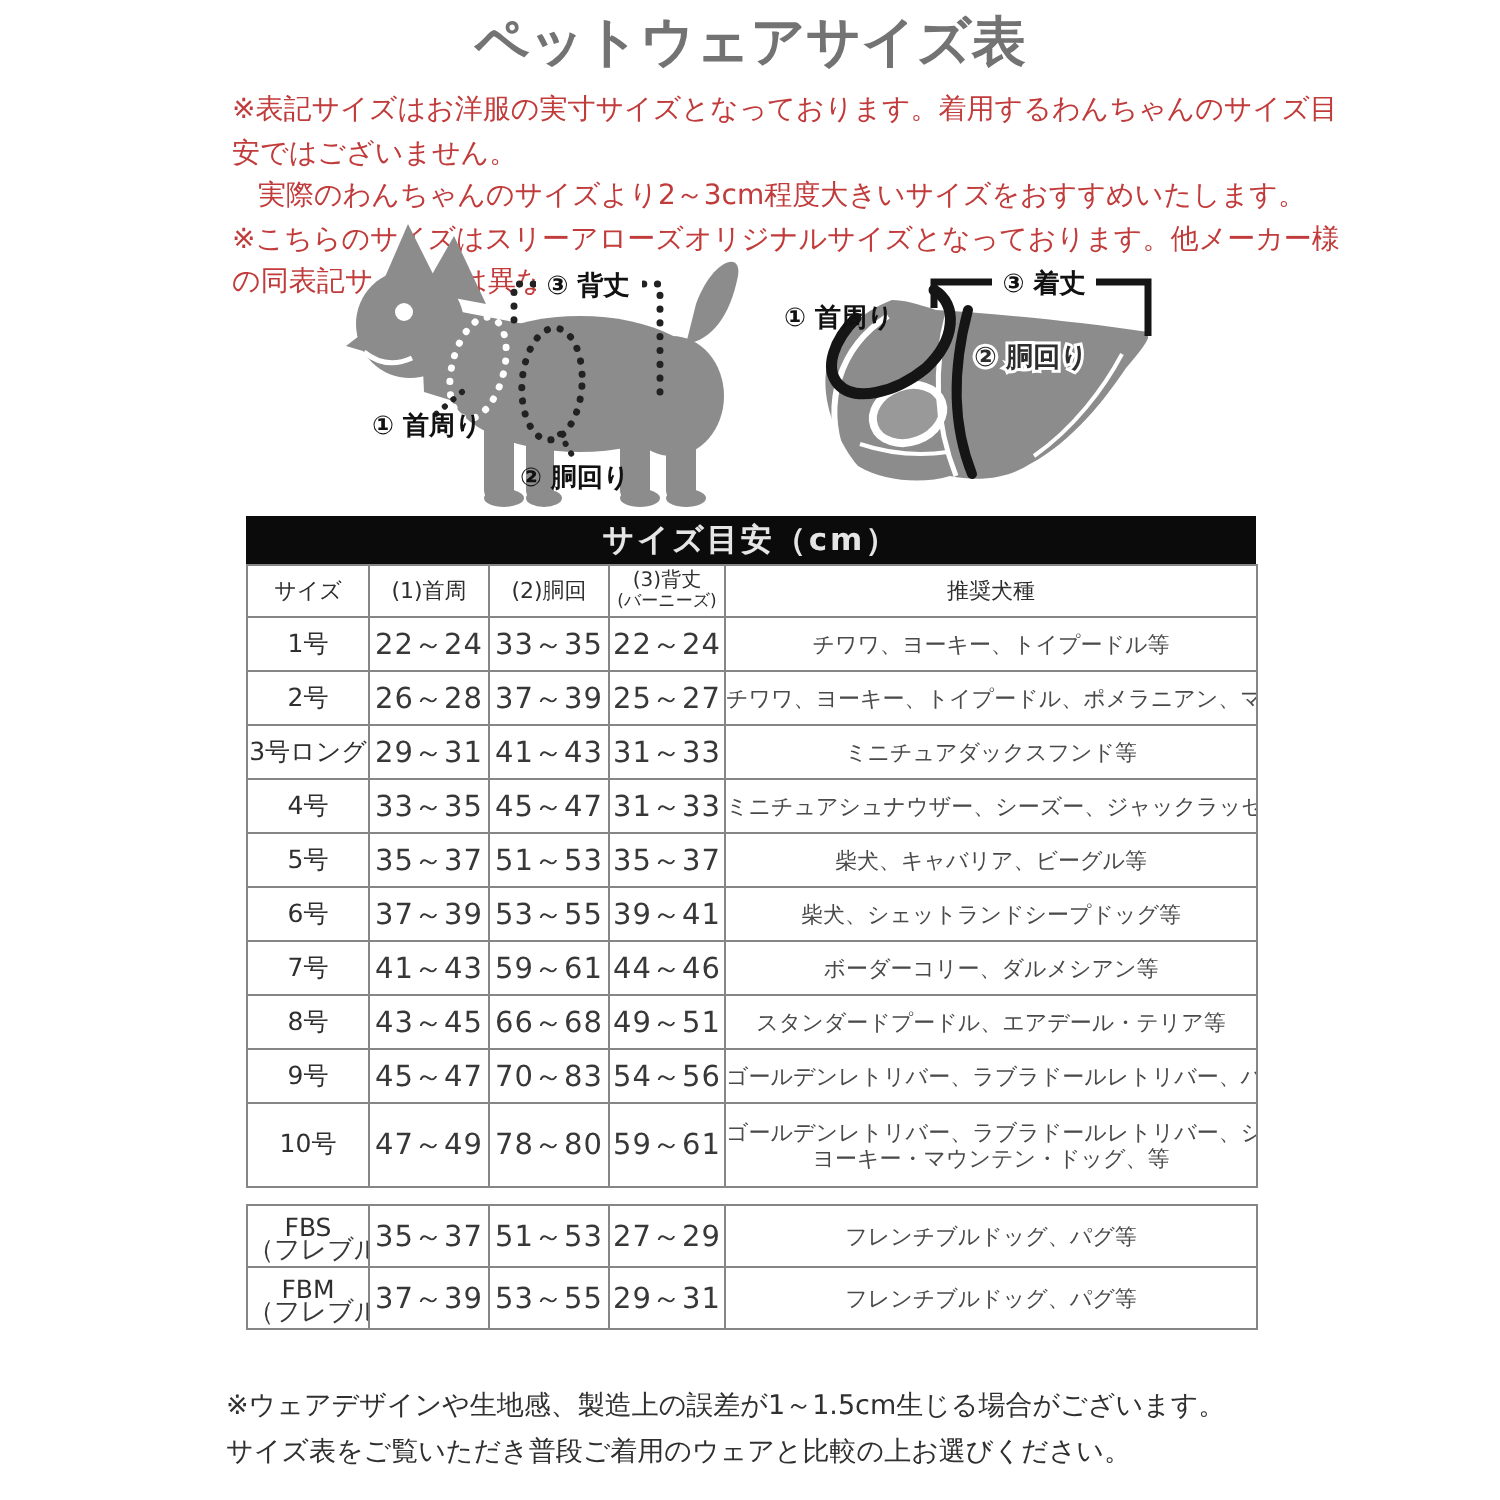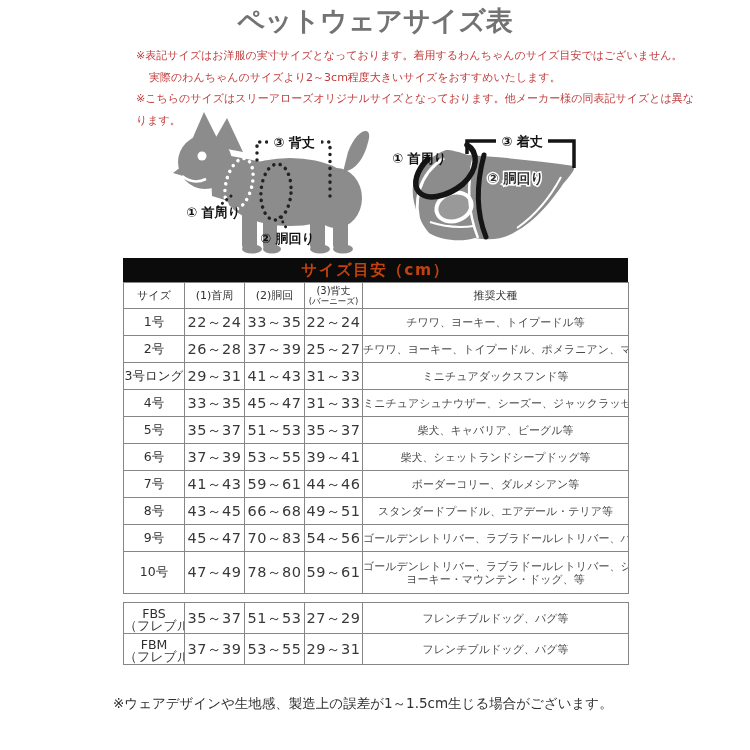--- a/index.html
+++ b/index.html
@@ -2,29 +2,29 @@
 <html><head>
 <meta charset="utf-8">
 <style>
   html,body{margin:0;padding:0;background:#fff;}
   #page{position:relative;width:750px;height:750px;background:#ffffff;overflow:hidden;
         font-family:"DejaVu Sans","Liberation Sans",sans-serif;}
   
   .page-title{position:absolute;left:0;right:0;top:3px;text-align:center;
     font-size:27px;font-weight:600;color:#737373;letter-spacing:0px;}
   
-  .notes{position:absolute;left:136px;top:45px;width:560px;
-    color:#c13b3b;font-size:11px;line-height:21.5px;}
+  .notes{position:absolute;left:116px;top:45px;width:560px;
+    color:#c13b3b;font-size:14px;line-height:21.5px;}
   .note-line:nth-child(2){padding-left:13px;}
   
   .diagram{position:absolute;left:90px;top:100px;width:600px;height:160px;}
   .diagram text{font-family:"DejaVu Sans","Liberation Sans",sans-serif;}
   
   .table-block{position:absolute;left:123px;top:258px;width:505px;}
-  .tbl-caption{height:24px;line-height:24px;background:#0b0b0b;color:#c2410c;
+  .tbl-caption{height:24px;line-height:24px;background:#0b0b0b;color:#e5e5e5;
     text-align:center;font-size:15.5px;font-weight:600;letter-spacing:1.5px;}
   table{border-collapse:collapse;table-layout:fixed;width:505px;}
   td,th{border:1px solid #868686;padding:0;text-align:center;vertical-align:middle;
     overflow:hidden;white-space:nowrap;}
   thead tr{height:26px;}
   th{font-size:11px;font-weight:500;color:#2e2e2e;}
   th .sub{display:block;font-size:8.5px;font-weight:400;line-height:9px;margin-top:1px;color:#2e2e2e;}
   th.h-back{font-size:10px;line-height:11px;}
   tbody tr{height:27px;}
   tbody tr.tall{height:42px;}
@@ -243,15 +243,16 @@
             <td class="c-breed">
               <div>フレンチブルドッグ、パグ等</div>
             </td>
           </tr>
         </tbody>
     </table>
   </div>
 
   <div class="footer-notes">
       <div class="footer-line">※ウェアデザインや生地感、製造上の誤差が1～1.5cm生じる場合がございます。</div>
+      <div class="footer-line">サイズ表をご覧いただき普段ご着用のウェアと比較の上お選びください。</div>
     </div>
 
 </div>
 
 </body></html>

